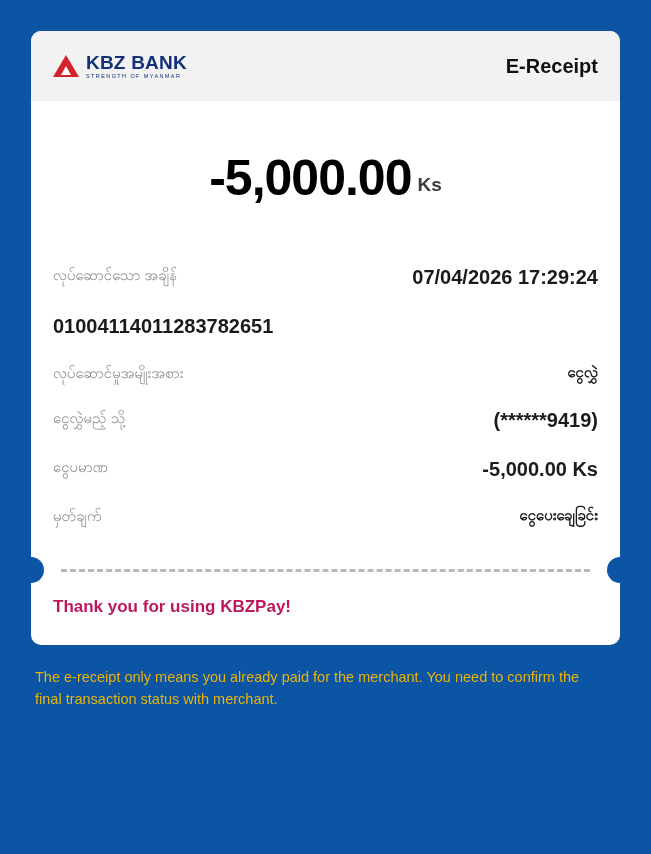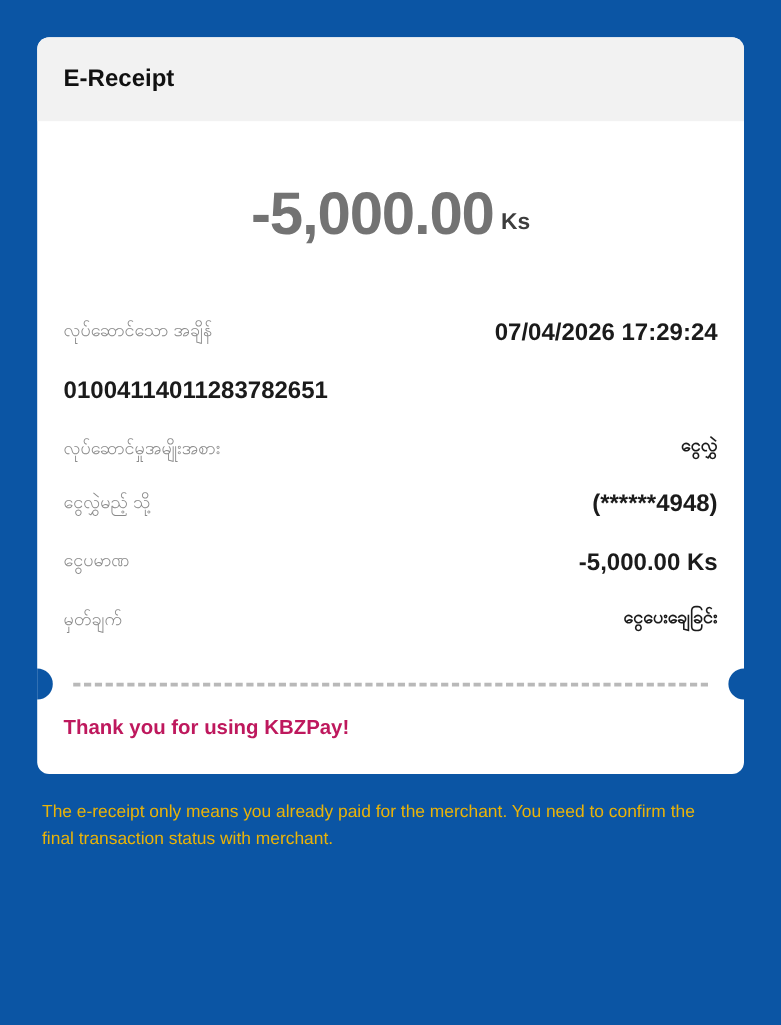--- a/index.html
+++ b/index.html
@@ -77,21 +77,21 @@
   }
 
   
   .amount-block {
     text-align: center;
     padding: 48px 22px 46px 22px;
   }
   .amount-main {
     font-size: 50px;
     font-weight: bold;
-    color: #737373;
+    color: #000000;
     letter-spacing: -1px;
   }
   .amount-cur {
     font-size: 19px;
     font-weight: bold;
     color: #3d3d3d;
     margin-left: 6px;
     vertical-align: 4px;
   }
 
@@ -201,20 +201,27 @@
   }
 </style>
 </head>
 <body>
 
 <div class="screen">
 
   <div class="receipt">
 
     <div class="receipt-header">
+      <div class="brand">
+        <div class="brand-tri"></div>
+        <div class="brand-text">
+          <div class="brand-name">KBZ BANK</div>
+          <div class="brand-sub">STRENGTH OF MYANMAR</div>
+        </div>
+      </div>
       <div class="header-title">E-Receipt</div>
     </div>
 
     <div class="amount-block">
       <span class="amount-main">-5,000.00</span><span class="amount-cur">Ks</span>
     </div>
 
     <div class="details">
 
       <div class="row">
@@ -227,21 +234,21 @@
       </div>
 
       <div class="row">
         <div class="row-label mm">လုပ်ဆောင်မှုအမျိုးအစား</div>
         <div class="row-value mm">ငွေလွှဲ</div>
       </div>
 
       <div class="row">
         <div class="row-label mm">ငွေလွှဲမည့် သို့</div>
         <div class="row-value">
-          <span class="sub-line">(******4948)</span>
+          <span class="sub-line">(******9419)</span>
         </div>
       </div>
 
       <div class="row">
         <div class="row-label mm">ငွေပမာဏ</div>
         <div class="row-value">-5,000.00 Ks</div>
       </div>
 
       <div class="row">
         <div class="row-label mm">မှတ်ချက်</div>

